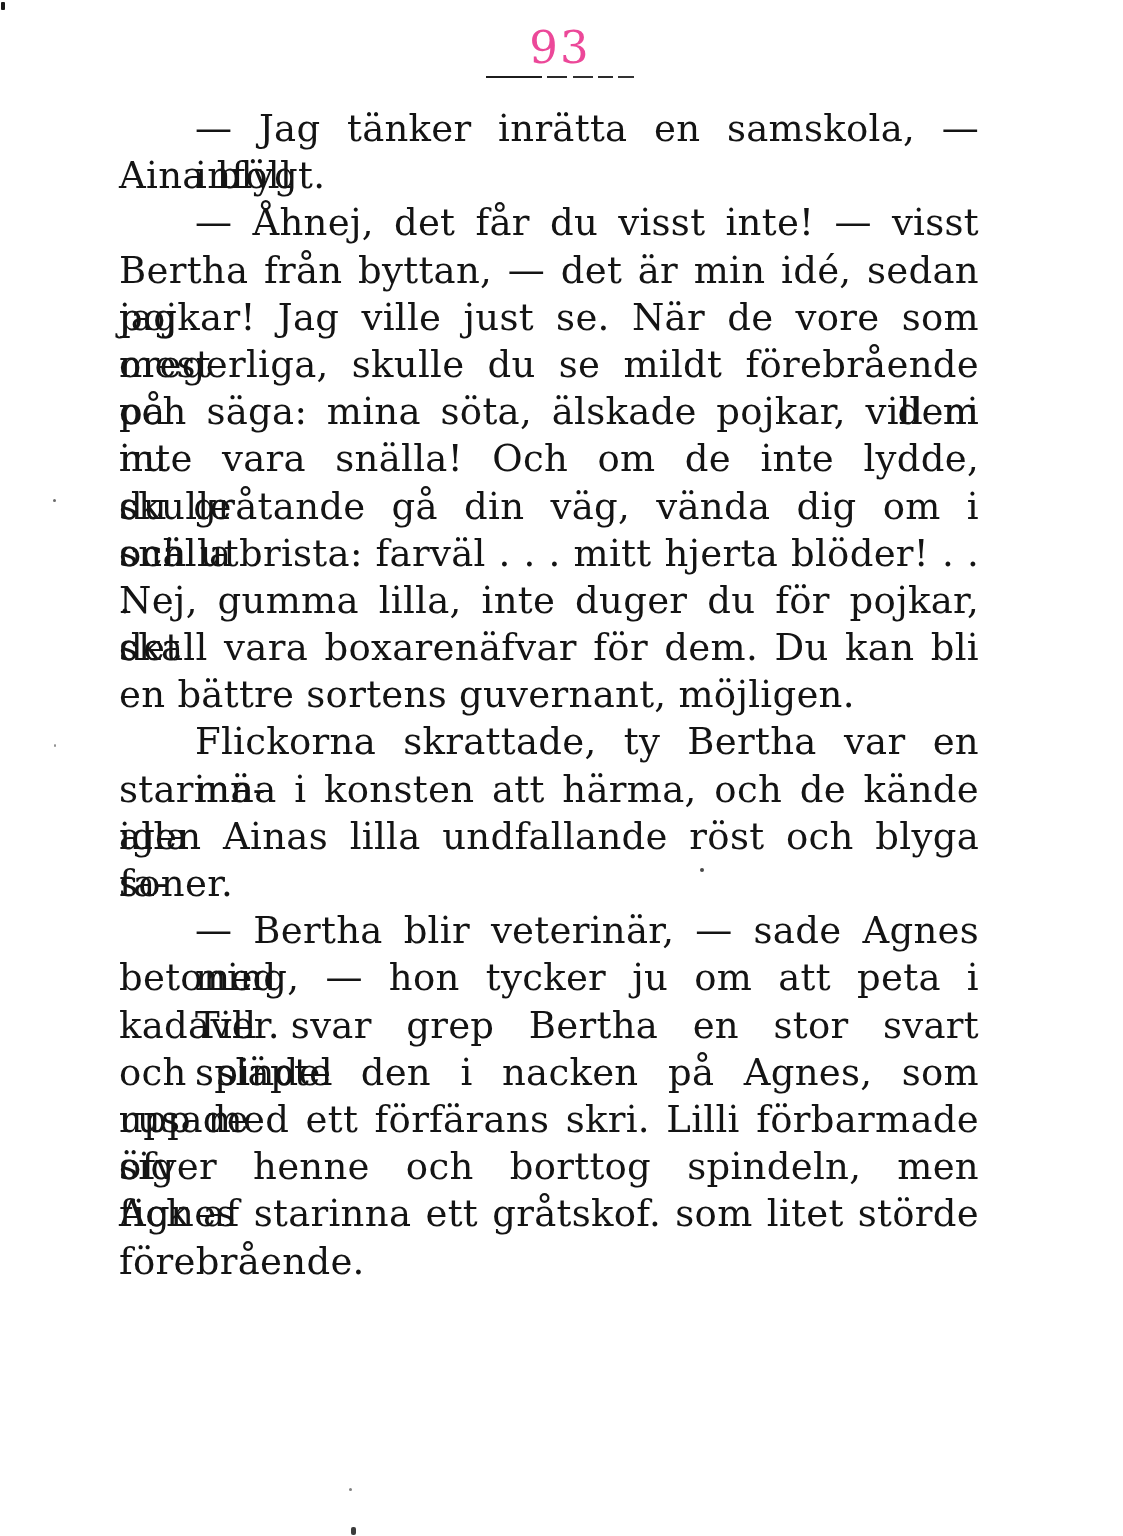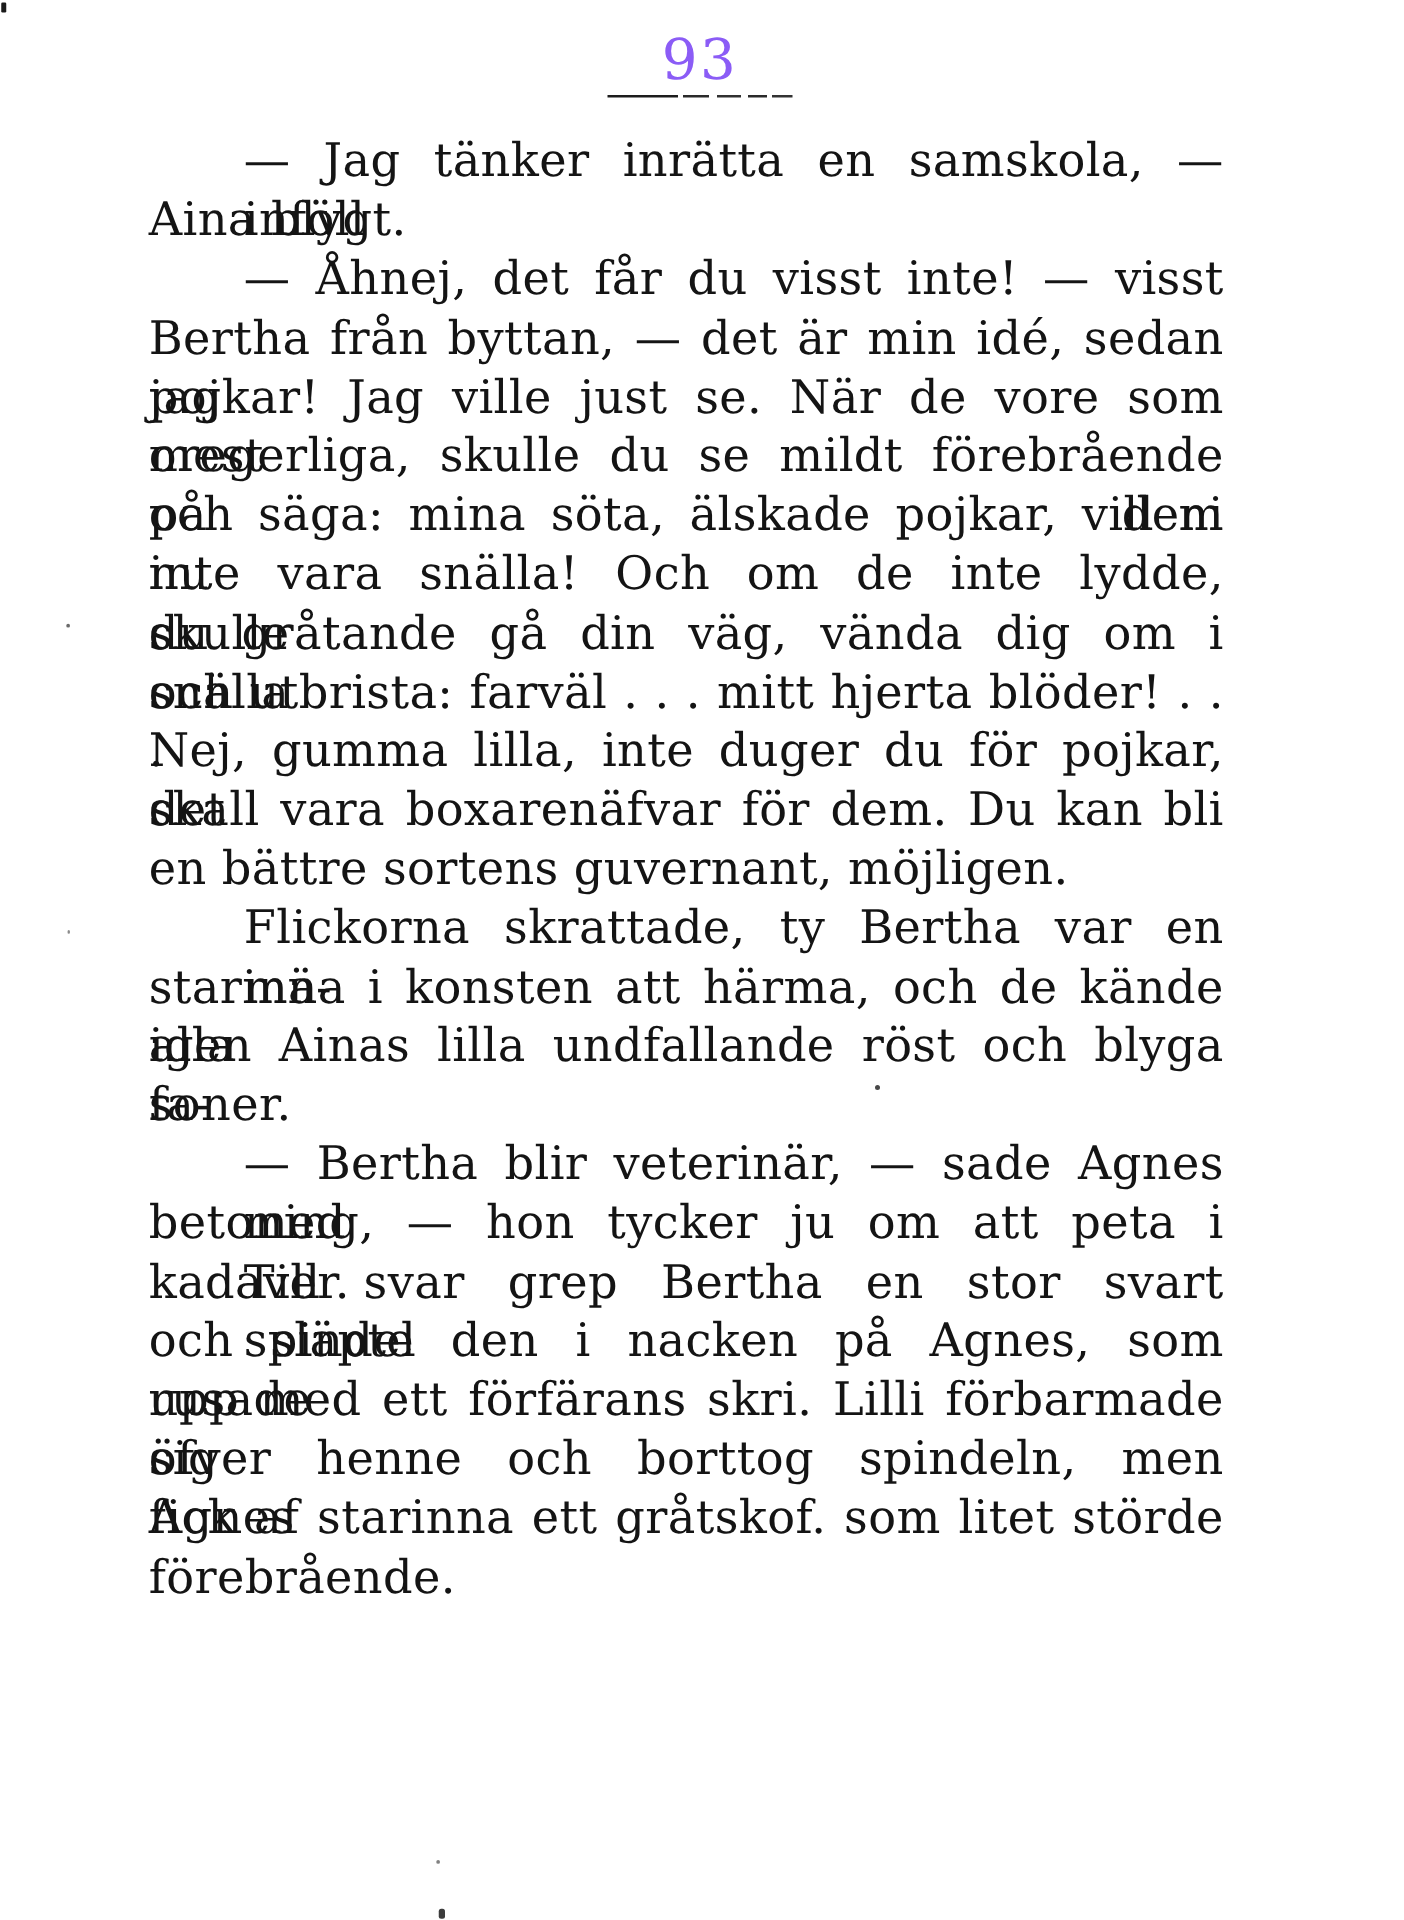--- a/index.html
+++ b/index.html
@@ -20,21 +20,21 @@
     position: absolute;
     left: 480px;
     top: 22px;
     width: 160px;
     text-align: center;
   }
   .page-number {
     font-size: 45px;
     line-height: 52px;
     letter-spacing: 2px;
-    color: #8b5cf6;
+    color: #ec4899;
   }
   .page-underline {
     height: 2px;
     margin: 2px 6px 0 6px;
     background: linear-gradient(to right,
       #1c1c1c 0%, #1c1c1c 38%,
       rgba(28,28,28,0) 38%, rgba(28,28,28,0) 41%,
       #2a2a2a 41%, #2a2a2a 55%,
       rgba(28,28,28,0) 55%, rgba(28,28,28,0) 59%,
       #303030 59%, #303030 72%,

